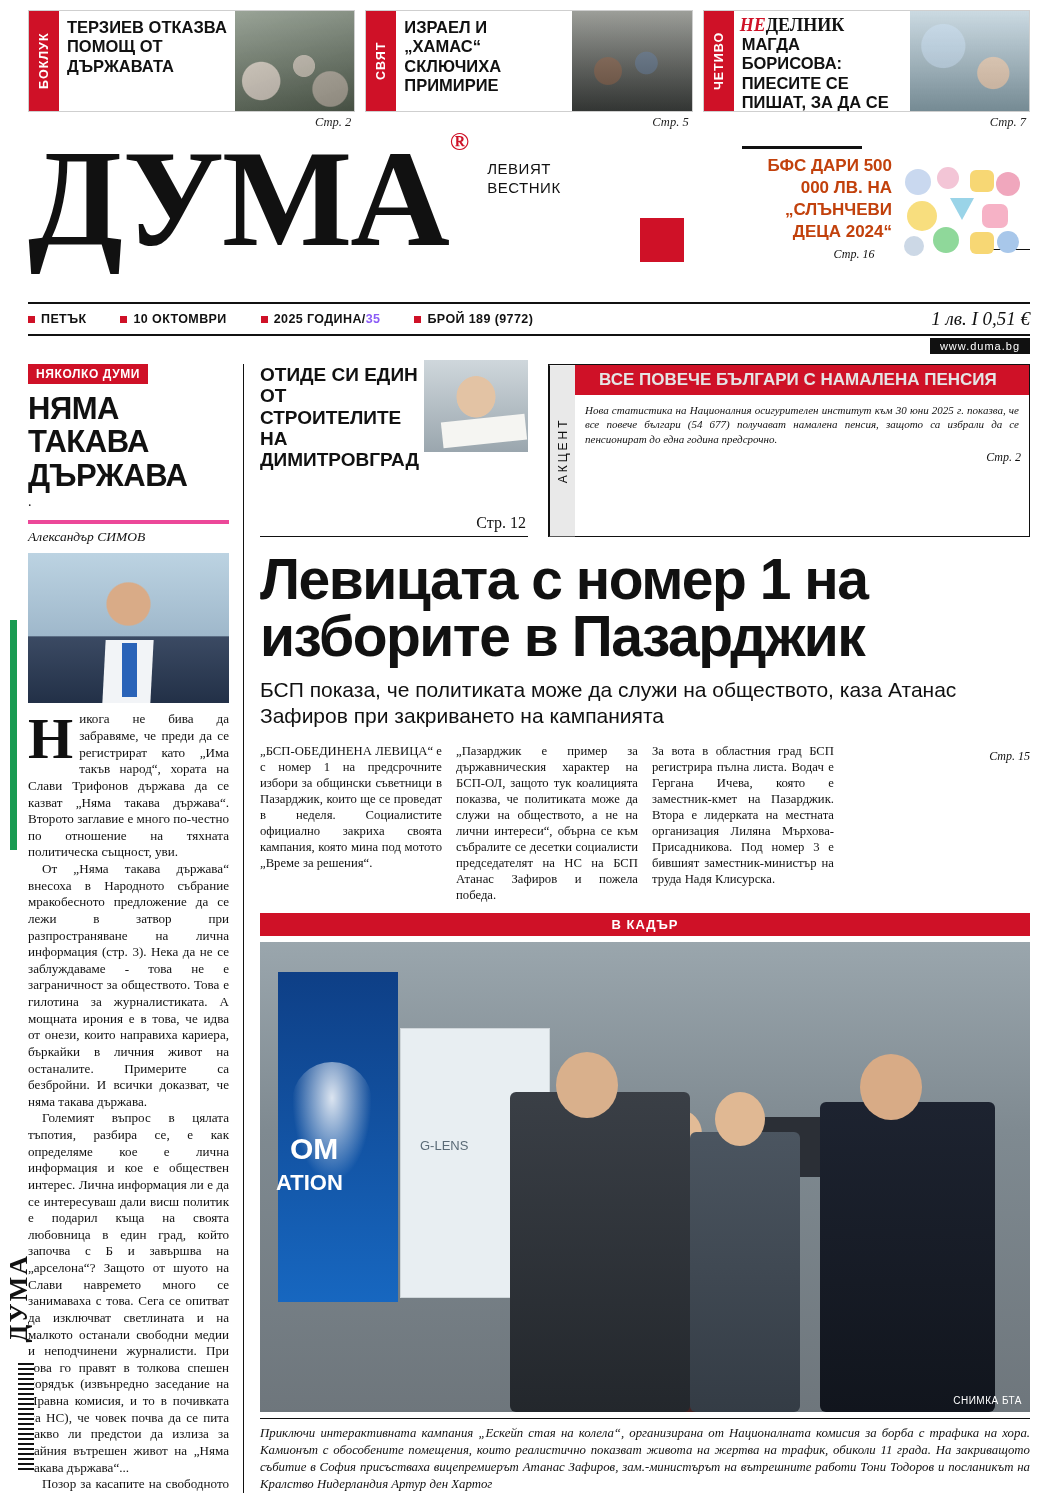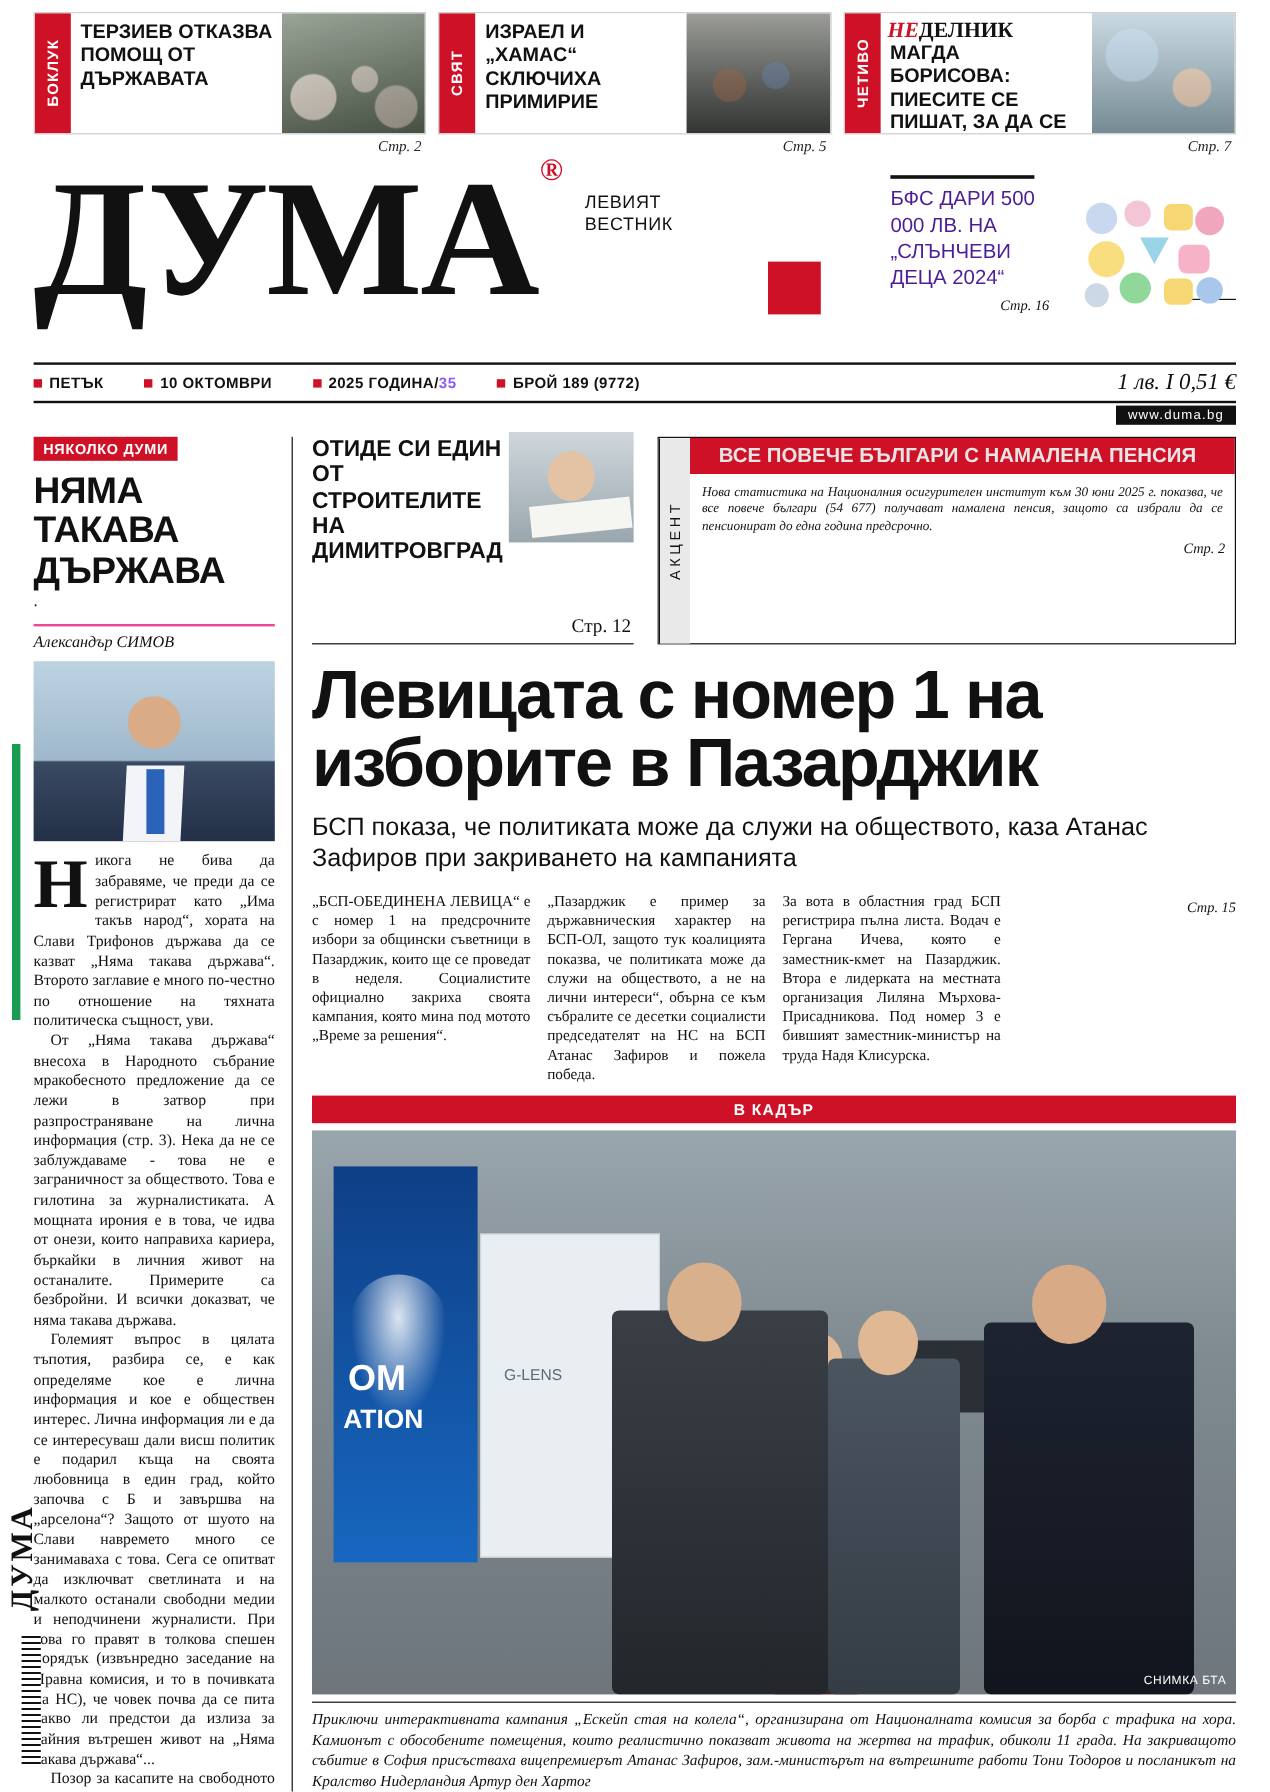--- a/index.html
+++ b/index.html
@@ -63,22 +63,22 @@
   .logo {
     font-family:"Liberation Serif", serif; font-weight:bold; font-size:138px; line-height:.97;
     letter-spacing:-2px; color:#111; position:relative; top:-6px;
   }
   .logo .reg { font-size:26px; vertical-align:super; position:relative; top:-48px; left:2px; color:#cf1127;}
   .redsq { width:44px; height:44px; background:#cf1127; position:absolute; left:612px; top:80px; }
   .levy { font-family:"Liberation Sans",sans-serif; font-size:15px; line-height:1.25; color:#111;
     margin-left:22px; margin-top:22px; letter-spacing:.5px; }
   .promo { position:absolute; right:0; top:8px; width:300px; }
   .promo .rule { border-top:3px solid #111; width:120px; margin-left:12px; margin-bottom:6px; }
-  .promo .ptxt { font-family:"Liberation Sans",sans-serif; font-weight:normal; font-size:17px; line-height:1.3;
-    color:#4c1d95; margin-left:12px; width:150px; }
+  .promo .ptxt { font-family:"Liberation Sans",sans-serif; font-weight:bold; font-size:17px; line-height:1.3;
+    color:#c2410c; margin-left:12px; width:150px;text-align:right; }
   .promo .blob { position:absolute; right:0; top:18px; width:140px; height:96px; }
   .promo .pg { text-align:center; font-style:italic; font-size:12px; margin-top:4px; }
   .promo .pgline { border-top:1px solid #111; width:52px; float:right; margin-top:2px; }
 
   
   .dateline { display:flex; align-items:center; border-top:2px solid #111; border-bottom:2px solid #111;
     margin-top:4px; padding:4px 0; font-family:"Liberation Sans",sans-serif; font-size:12.5px; font-weight:bold; }
   .dateline .dot { width:7px; height:7px; background:#cf1127; display:inline-block; margin-right:6px; }
   .dateline .item { margin-right:34px; display:flex; align-items:center; letter-spacing:.4px; }
   .dateline .price { margin-left:auto; font-family:"Liberation Serif",serif; font-style:italic; font-size:19px; font-weight:normal; }
@@ -89,21 +89,21 @@
 
   
   .content { display:flex; margin-top:10px; }
   .colL { width:216px; padding-right:14px; border-right:1px solid #111; }
   .colR { flex:1; padding-left:16px; }
 
   .kicker { background:#cf1127; color:#fff; font-family:"Liberation Sans",sans-serif; font-weight:bold;
     font-size:12px; padding:3px 8px; display:inline-block; letter-spacing:.6px; }
   .lead-title { font-family:"Liberation Sans",sans-serif; font-weight:bold; font-size:31px; line-height:1.08;
     margin:8px 0 2px 0; letter-spacing:-.5px; }
-  .author { font-style:italic; font-size:13.5px; margin-top:10px; border-top:2px solid #ec4899; padding-top:5px; }
+  .author { font-style:italic; font-size:13.5px; margin-top:10px; border-top:4px solid #ec4899; padding-top:5px; }
   .portrait { width:100%; height:150px; margin-top:8px;
     background:
       radial-gradient(ellipse at 50% 34%, #d9ab87 0 15%, transparent 16%),
       linear-gradient(180deg,#bcd3e2 0%, #9fb8cb 55%, #3b4a63 56%, #223047 100%);
     position:relative; overflow:hidden; }
   .portrait .shirt { position:absolute; left:38%; top:58%; width:24%; height:42%; background:#f2f4f7; transform:skewX(-3deg); }
   .portrait .tie { position:absolute; left:47%; top:60%; width:7%; height:36%; background:#2a63b8; }
 
   .drop { float:left; font-family:"Liberation Serif",serif; font-size:58px; line-height:.82; padding:4px 6px 0 0; font-weight:bold; }
   .bodytxt { font-size:13.1px; line-height:1.27; text-align:justify; margin-top:8px; hyphens:auto; }
@@ -341,21 +341,21 @@
         </div>
       </div>
 
       <div class="kadr">В КАДЪР</div>
 
       <div class="mainphoto mp">
         <div class="banner"></div>
         <div class="banner2"></div>
         <div class="jelly"></div>
         <div style="position:absolute;left:30px;top:190px;color:#fff;font-family:'Liberation Sans',sans-serif;font-size:30px;font-weight:bold;">OM</div>
-        <div style="position:absolute;left:26px;top:228px;color:#fff;font-family:'Liberation Sans',sans-serif;font-size:22px;font-weight:bold;">ATION</div>
+        <div style="position:absolute;left:16px;top:228px;color:#fff;font-family:'Liberation Sans',sans-serif;font-size:22px;font-weight:bold;">ATION</div>
         <div style="position:absolute;left:160px;top:196px;color:#5a6a76;font-family:'Liberation Sans',sans-serif;font-size:13px;">G-LENS</div>
         <div class="figure f5"></div>
         <div class="figure f4"></div>
           <div class="f4h"></div>
         <div class="figure f3"></div>
           <div class="f3h"></div>
         <div class="figure f1"></div>
           <div class="f1h"></div>
         <div class="figure f2"></div>
           <div class="f2h"></div>

